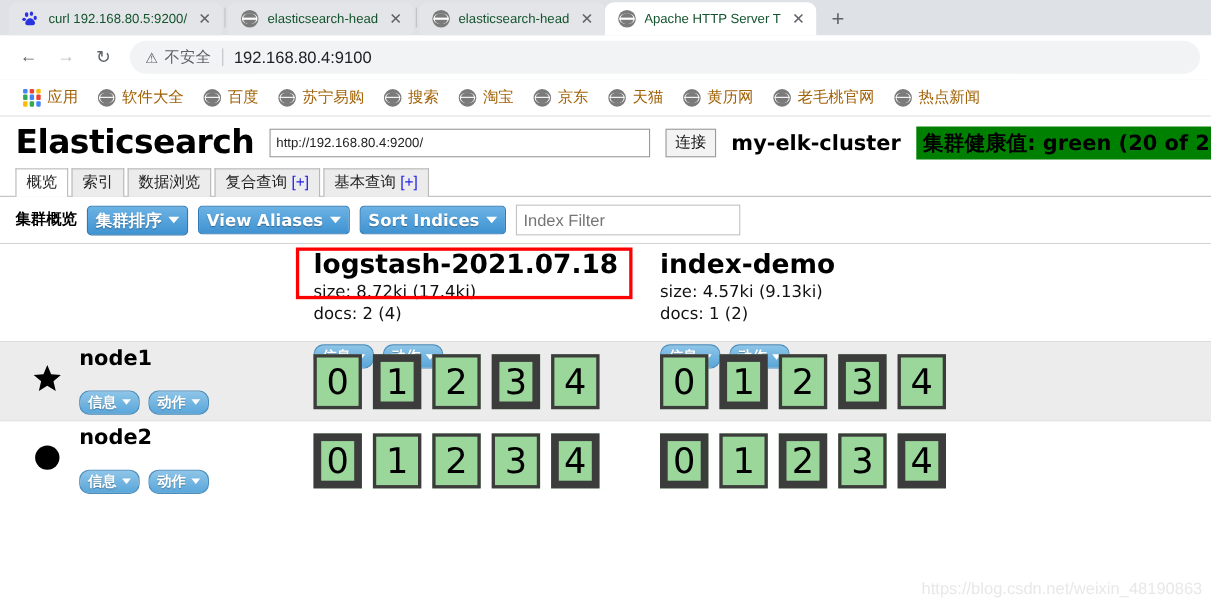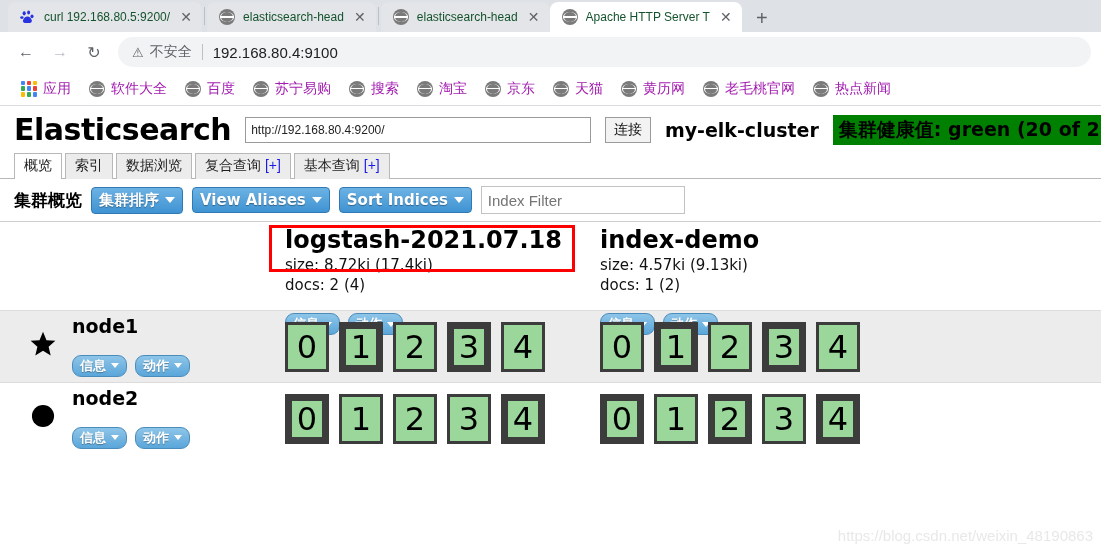--- a/index.html
+++ b/index.html
@@ -94,21 +94,21 @@
     background:#ffffff;
     display:flex;
     align-items:center;
     gap:4px;
     padding:0 14px;
     border-bottom:1px solid #dadce0;
   }
   .bm {
     display:flex; align-items:center; gap:6px;
     padding:3px 7px; border-radius:4px;
-    font-size:14px; color:#a21caf;
+    font-size:14px; color:#a16207;
     white-space:nowrap;
   }
   .bm-globe {
     width:16px; height:16px; border-radius:50%;
     background:#7a7a7a; position:relative; flex:0 0 auto;
   }
   .bm-globe:before {
     content:""; position:absolute; inset:3px 1px;
     border-left:1.5px solid #fff; border-right:1.5px solid #fff;
     border-radius:50%;
@@ -183,21 +183,21 @@
   .es-tab.active { background:#ffffff; }
   .es-tab .plus { color:#1a1ae6; }
 
   .es-toolbar {
     display:flex; align-items:center; gap:9px;
     padding:7px 0 7px 14px;
     border-bottom:1px solid #cfcfcf;
     background:#fff;
   }
   .es-toolbar-title {
-    font-size:17px; font-weight:bold; color:#000;
+    font-size:14px; font-weight:bold; color:#000;
     font-family:"DejaVu Sans", sans-serif;
   }
   .btn-blue {
     background:linear-gradient(#6cb2e4,#3f93d2);
     border:1px solid #2f7ab4;
     border-radius:4px;
     color:#fff;
     font-size:15px; font-weight:bold;
     font-family:"DejaVu Sans", sans-serif;
     padding:3px 7px;

